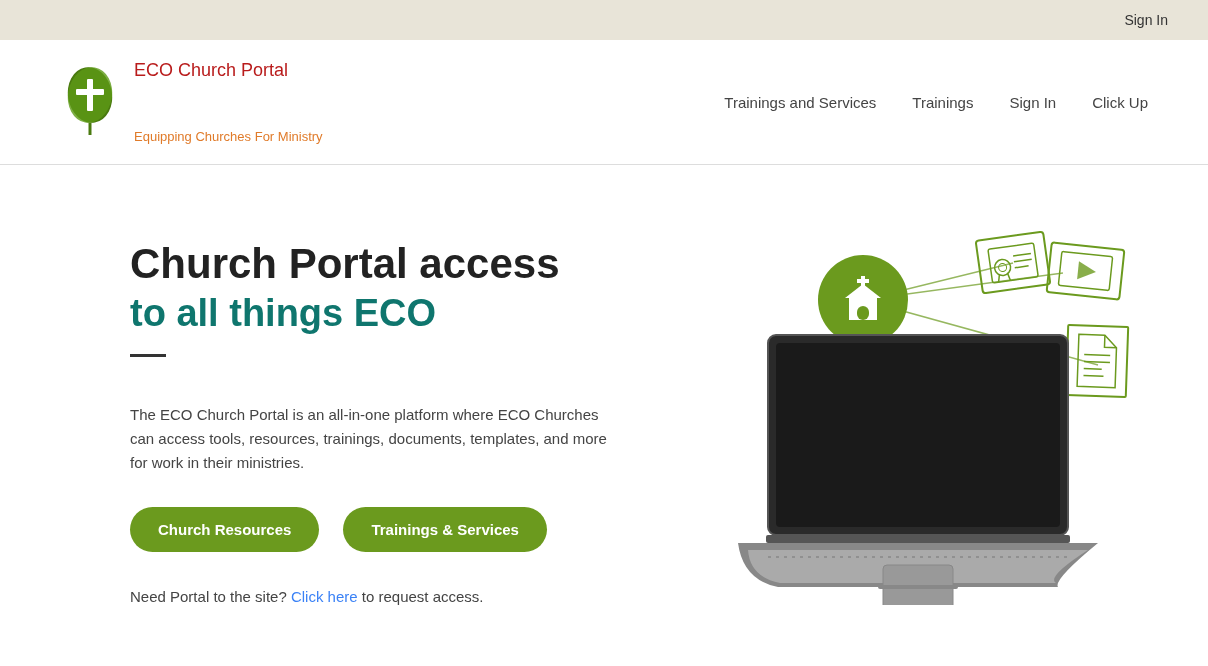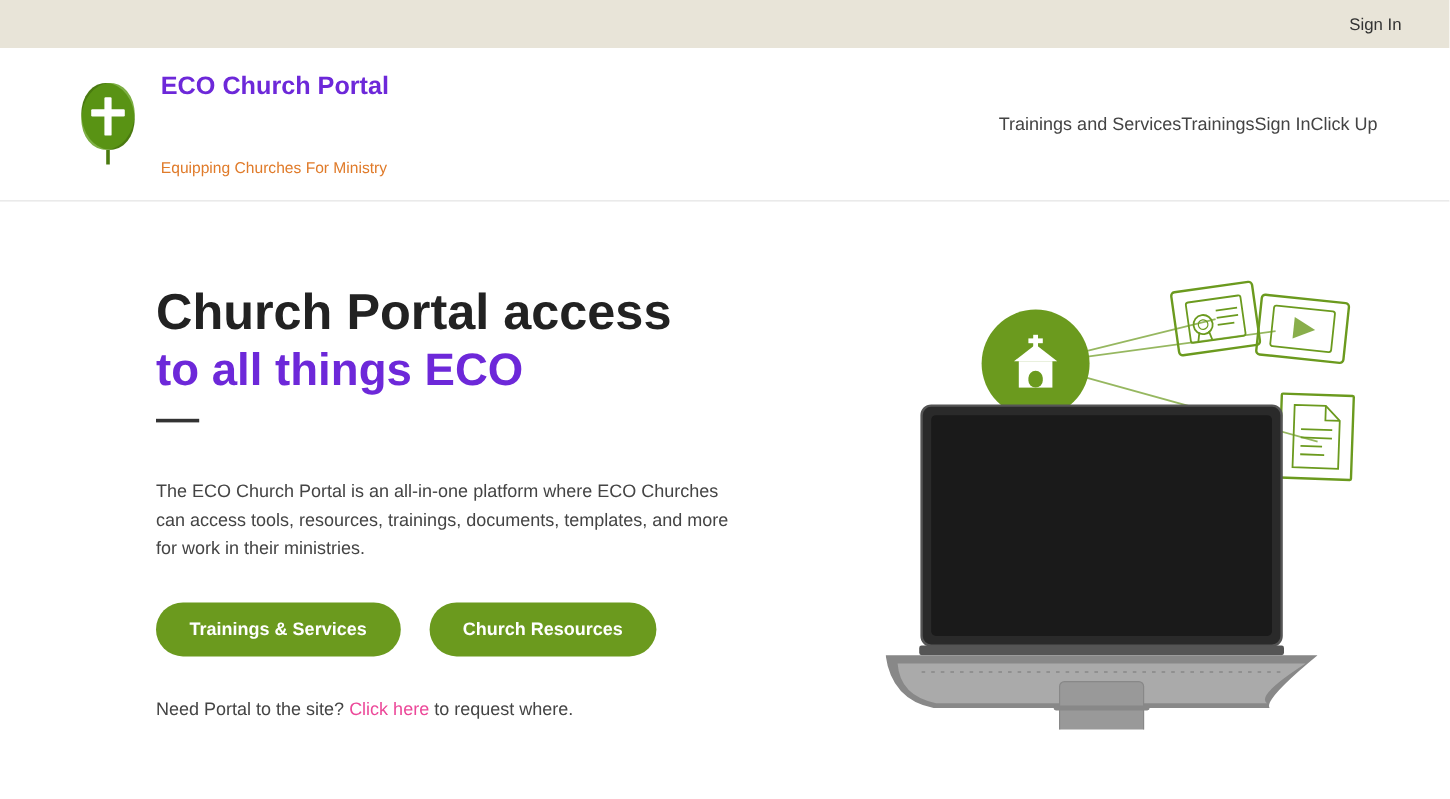--- a/index.html
+++ b/index.html
@@ -33,64 +33,65 @@
       display: flex;
       align-items: center;
       gap: 14px;
     }
     .logo-icon {
       width: 60px;
       height: 70px;
     }
     .logo-text-area {}
     .logo-title {
-      font-size: 21px;
-      font-weight: 700;
-      color: #6d28d9;
+      font-size: 18px;
+      font-weight: 400;
+      color: #b91c1c;
     }
     .logo-subtitle {
       font-size: 13px;
       color: #e07b2a;
       font-weight: 500;
       margin-top: 48px;
     }
     .nav {
       display: flex;
       align-items: center;
+      gap: 36px;
     }
     .nav-item {
       font-size: 15px;
       color: #444;
       cursor: pointer;
       text-decoration: none;
     }
 
     
     .main {
       display: flex;
-      align-items: center;
+      align-items: flex-end;
       justify-content: space-between;
       padding: 60px 80px 40px 130px;
       min-height: 430px;
       background: #fff;
     }
 
     .hero-left {
       max-width: 480px;
     }
     .hero-title {
       font-size: 42px;
       font-weight: 700;
       color: #222;
       line-height: 1.15;
     }
     .hero-subtitle {
       font-size: 38px;
       font-weight: 700;
-      color: #6d28d9;
+      color: #0f766e;
       margin-top: 4px;
       line-height: 1.15;
     }
     .hero-divider {
       width: 36px;
       height: 3px;
       background: #333;
       margin: 18px 0;
     }
     .hero-description {
@@ -114,21 +115,21 @@
       font-size: 15px;
       font-weight: 600;
       cursor: pointer;
     }
 
     .access-text {
       font-size: 15px;
       color: #444;
     }
     .access-link {
-      color: #ec4899;
+      color: #3b82f6;
       cursor: pointer;
       text-decoration: none;
     }
 
     
     .hero-right {
       position: relative;
       width: 420px;
       height: 380px;
       flex-shrink: 0;
@@ -235,27 +236,27 @@
 </header>
 
 <main class="main">
 
   <div class="hero-left">
     <h1 class="hero-title">Church Portal access</h1>
     <div class="hero-subtitle">to all things ECO</div>
     <div class="hero-divider"></div>
     <p class="hero-description">The ECO Church Portal is an all-in-one platform where ECO Churches can access tools, resources, trainings, documents, templates, and more for work in their ministries.</p>
     <div class="btn-group">
+      <button class="btn-green">Church Resources</button>
       <button class="btn-green">Trainings &amp; Services</button>
-      <button class="btn-green">Church Resources</button>
     </div>
     <div class="access-text">
       <span>Need Portal to the site?</span>
       <a class="access-link">Click here</a>
-      <span> to request where.</span>
+      <span> to request access.</span>
     </div>
   </div>
 
   <div class="hero-right">
 
     <svg class="connector-svg" viewBox="0 0 420 380" xmlns="http://www.w3.org/2000/svg">
 
       <line x1="155" y1="75" x2="305" y2="38" stroke="#6b9a1e" stroke-width="1.5" opacity="0.7"></line>
       <line x1="155" y1="75" x2="355" y2="48" stroke="#6b9a1e" stroke-width="1.5" opacity="0.7"></line>
       <line x1="155" y1="75" x2="390" y2="140" stroke="#6b9a1e" stroke-width="1.5" opacity="0.7"></line>

